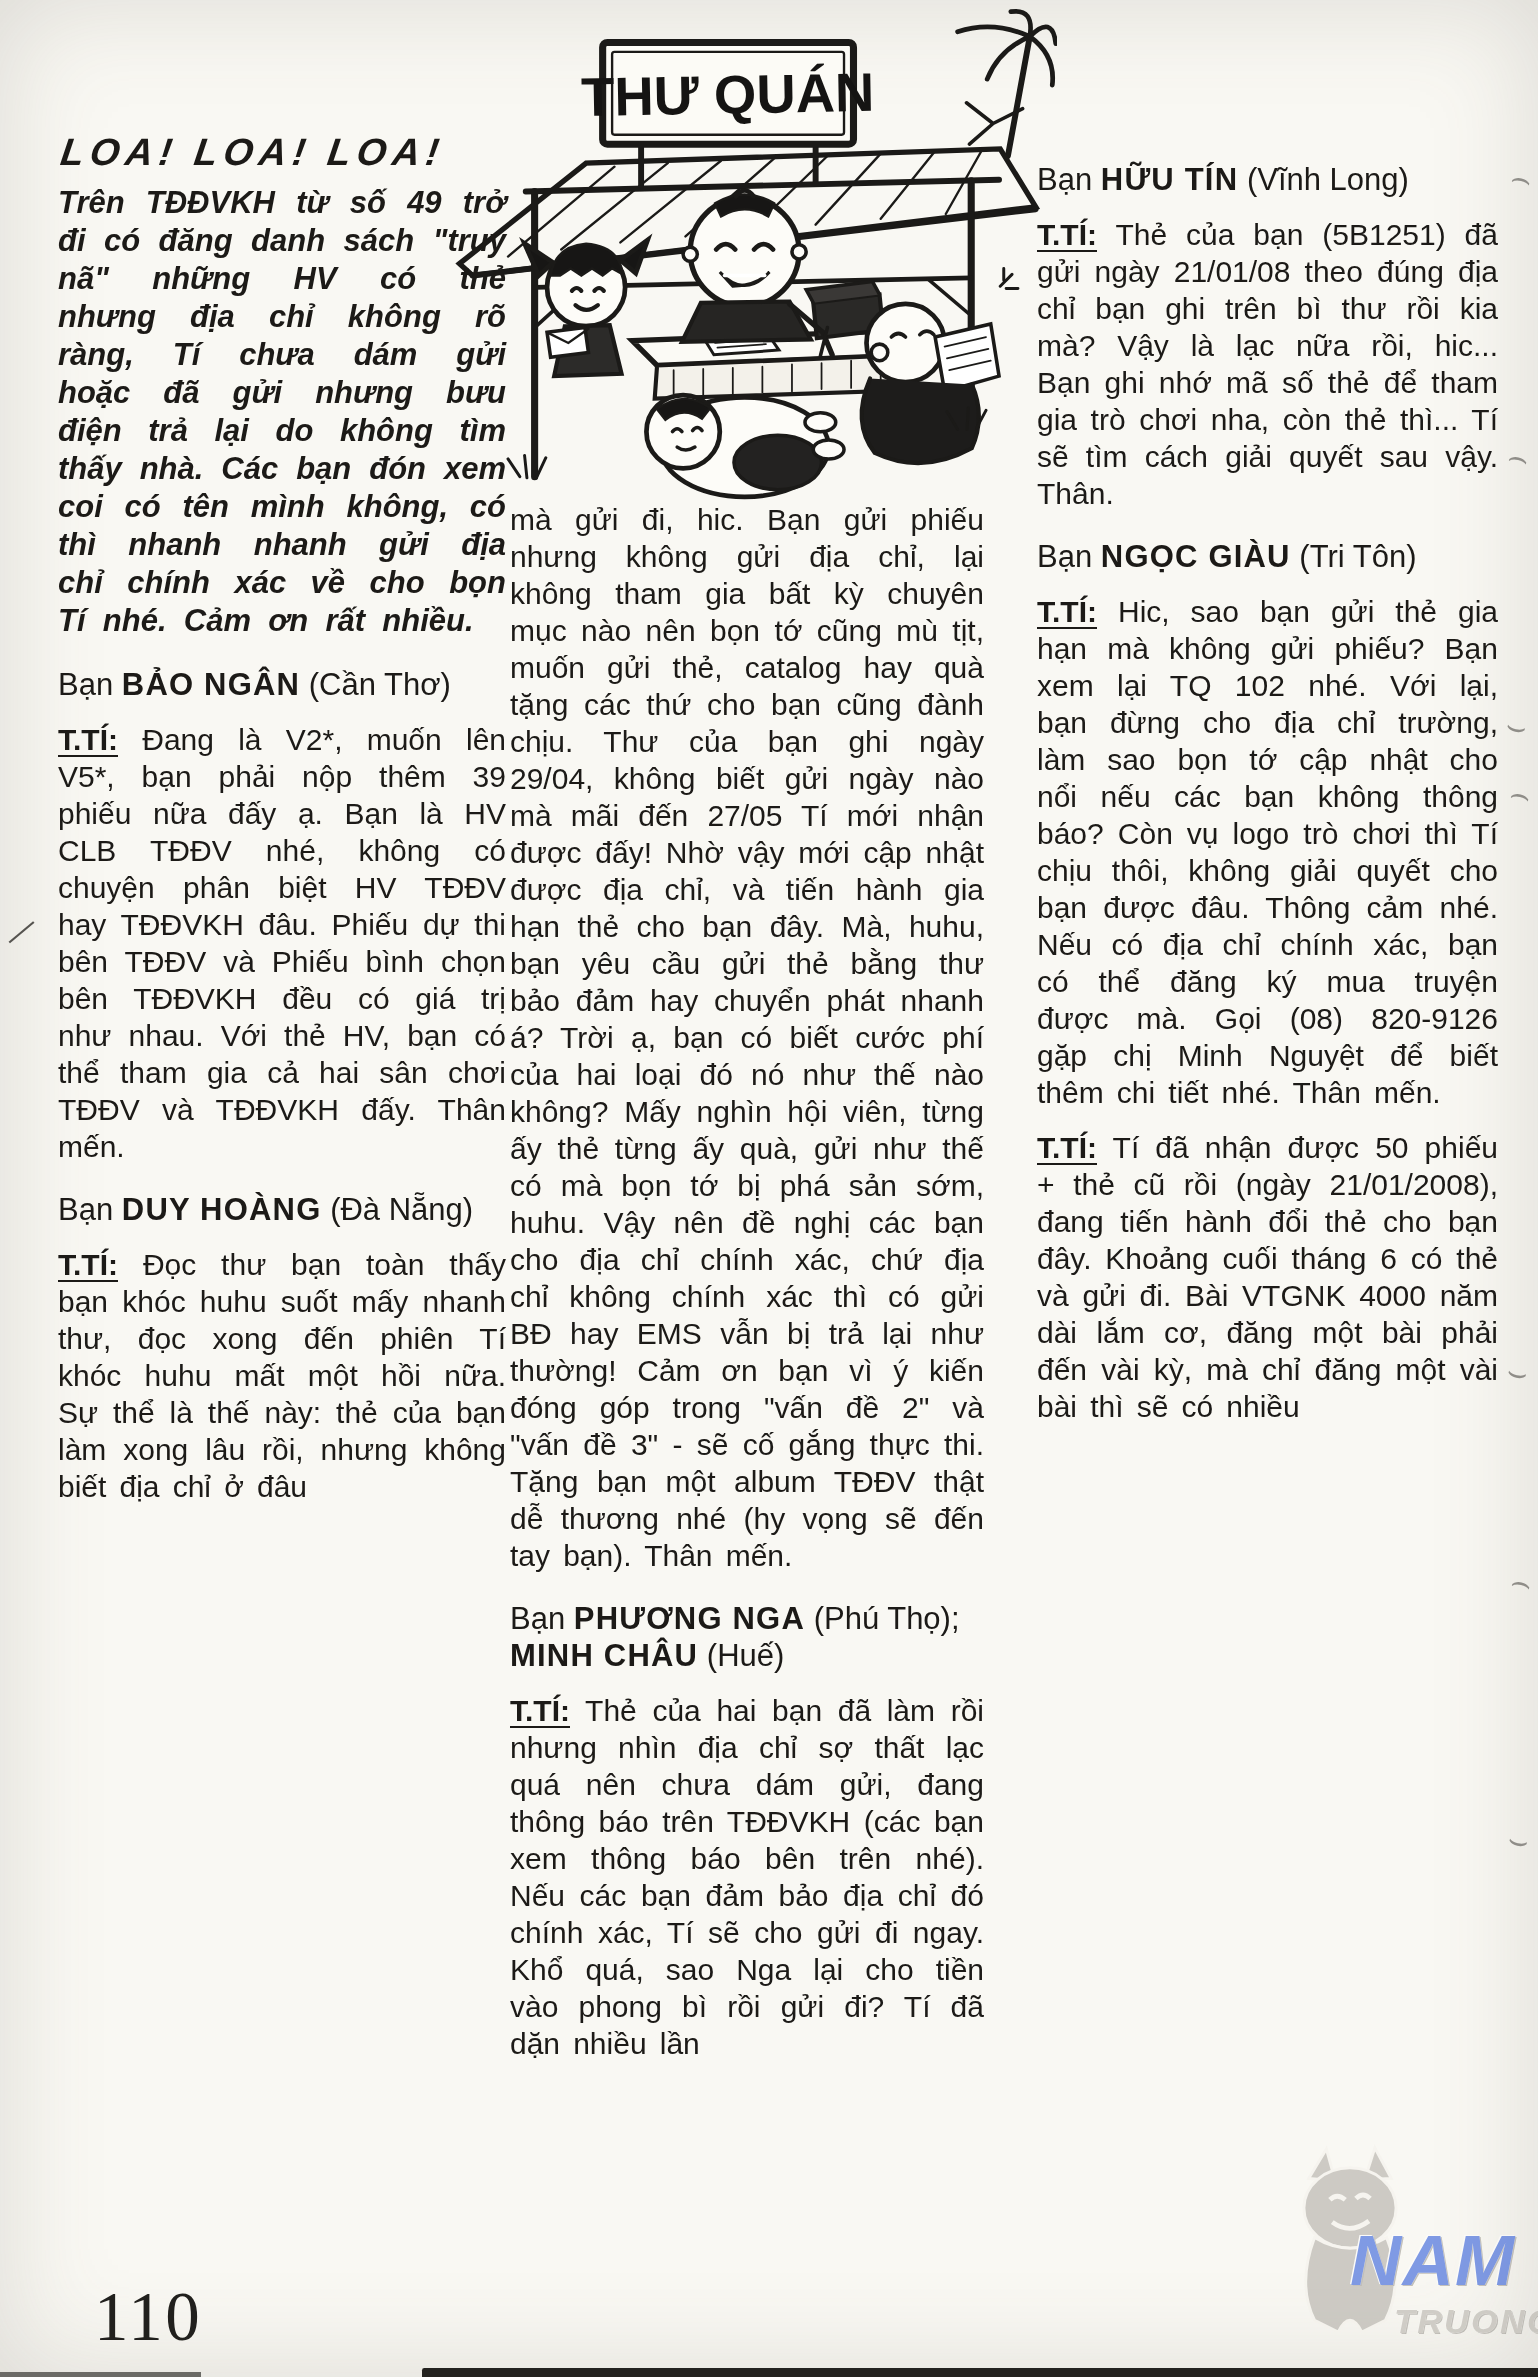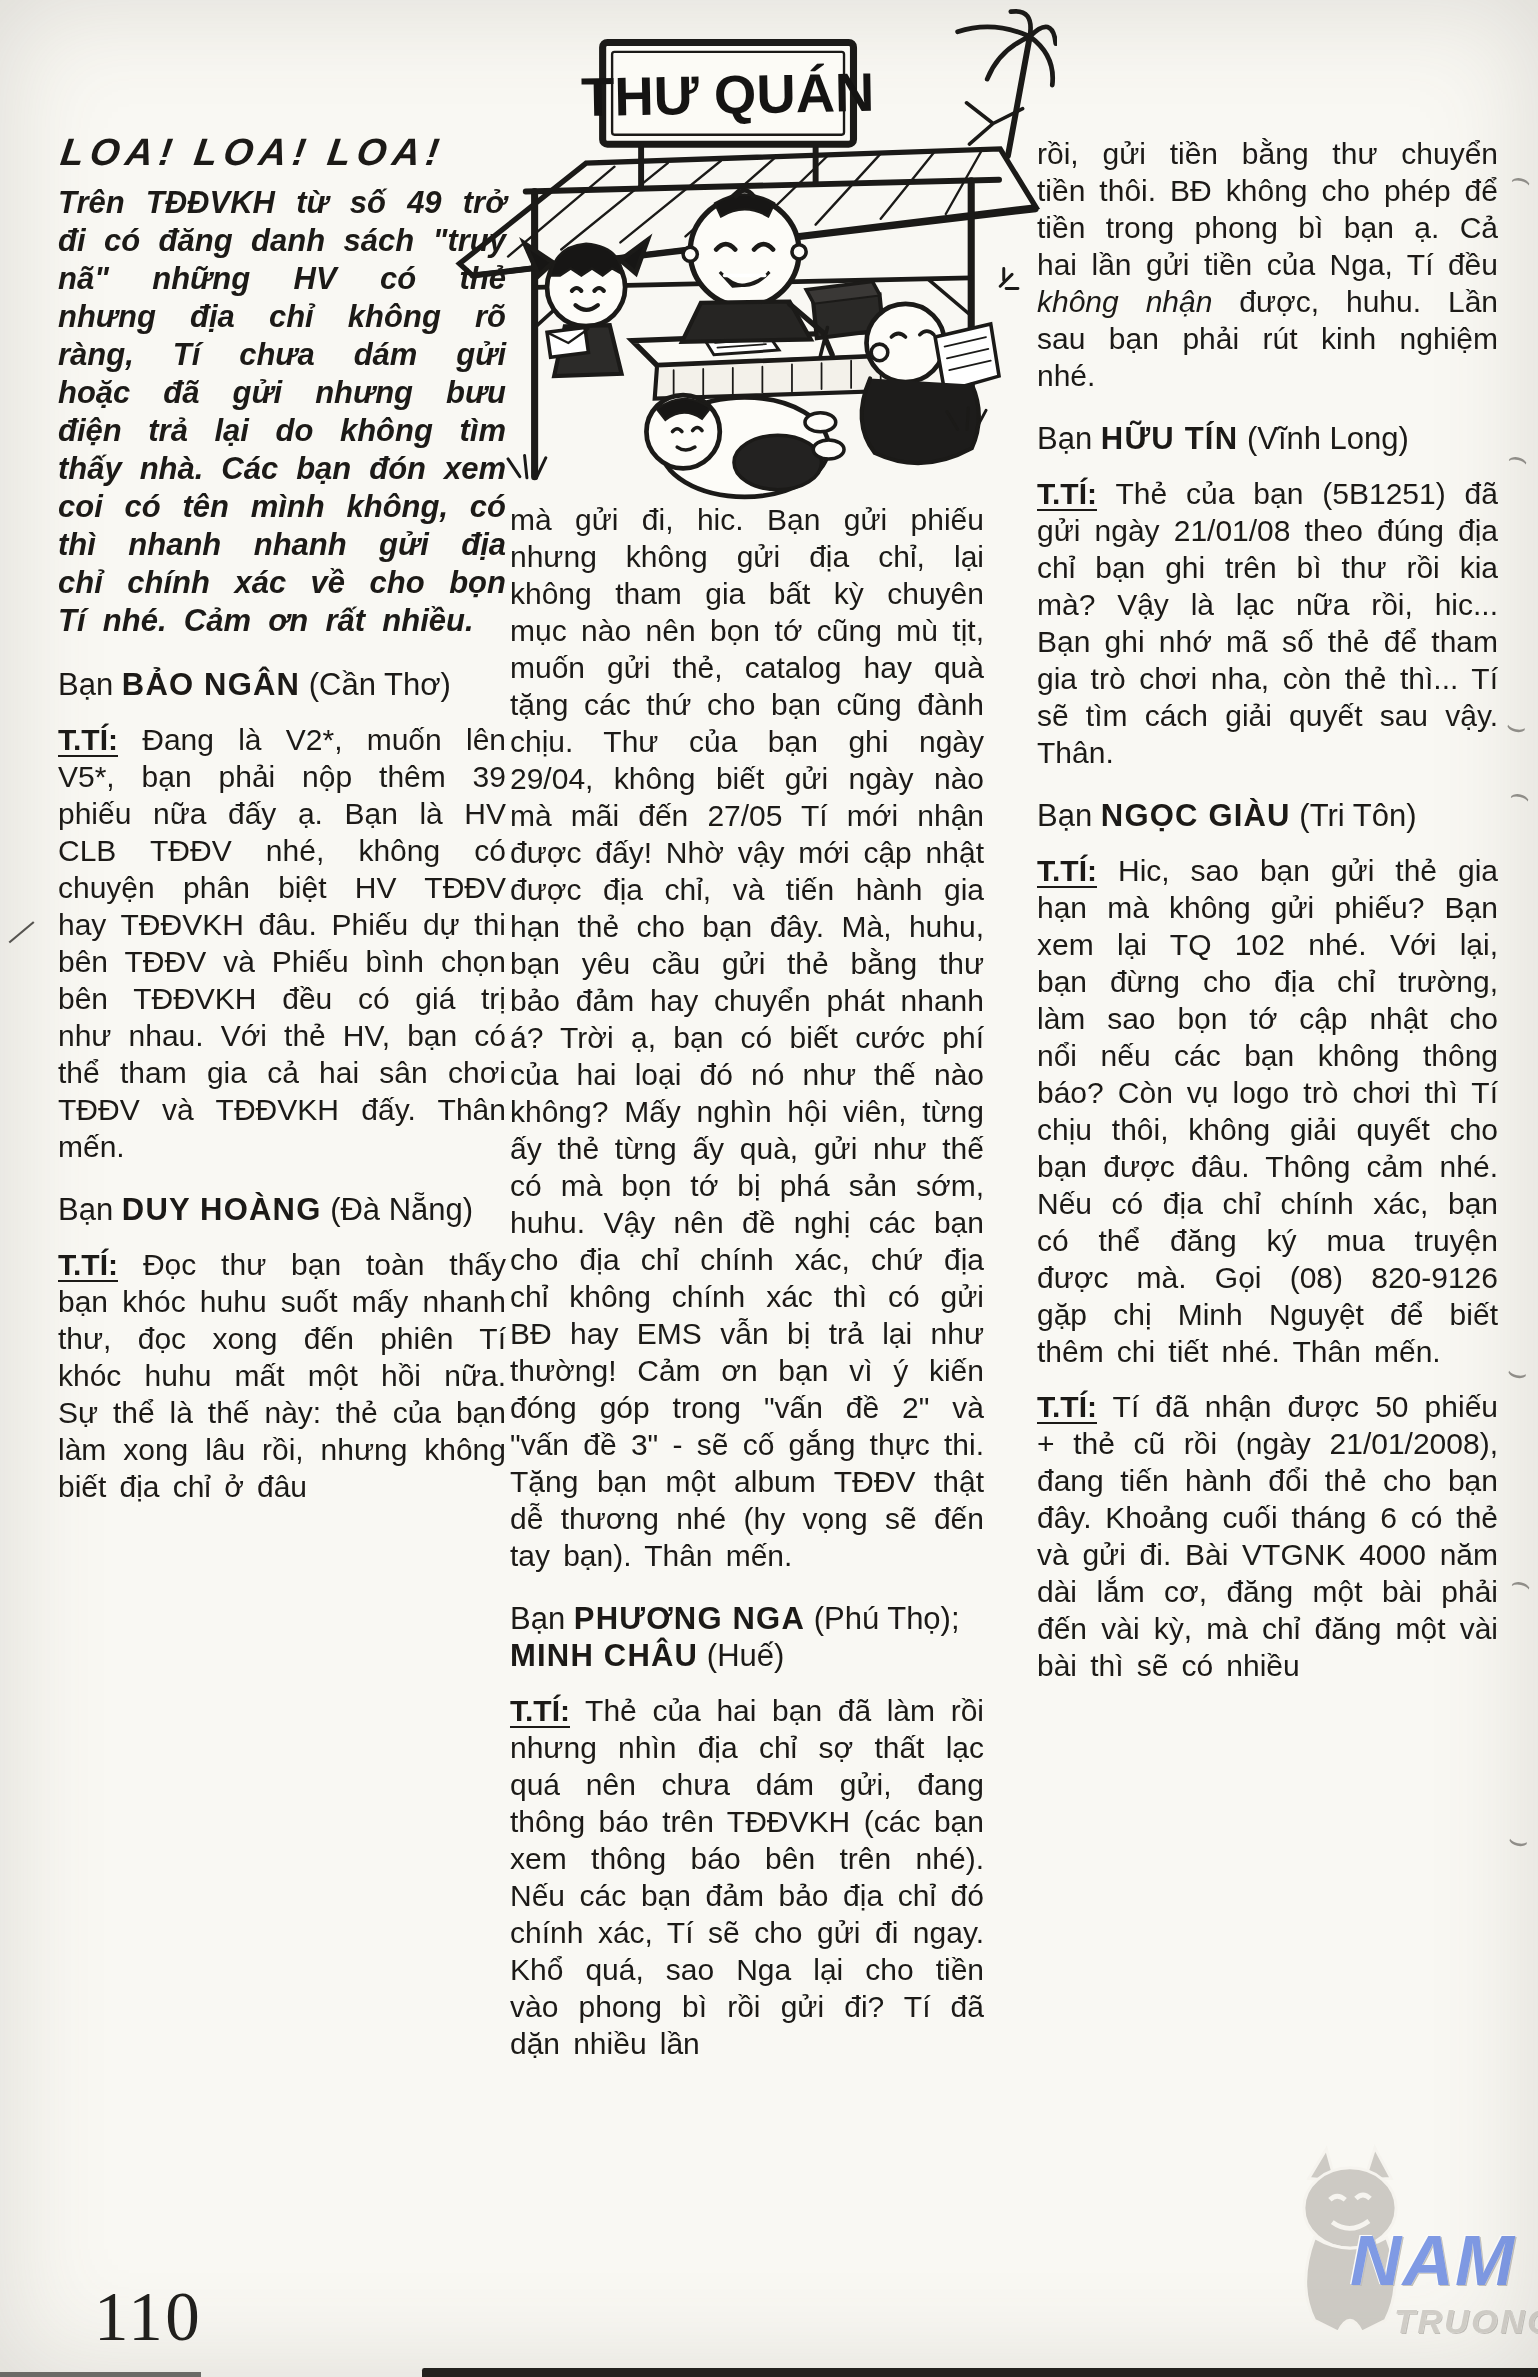--- a/index.html
+++ b/index.html
@@ -167,21 +167,20 @@
       <span class="nm">PHƯƠNG NGA</span>
       <span class="org">(Phú Thọ);</span>
       <br>
       <span class="nm">MINH CHÂU</span>
       <span class="org">(Huế)</span>
     </p>
     <p class="body-par"><span class="lead">T.TÍ:</span> <span>Thẻ của hai bạn đã làm rồi nhưng nhìn địa chỉ sợ thất lạc quá nên chưa dám gửi, đang thông báo trên TĐĐVKH (các bạn xem thông báo bên trên nhé). Nếu các bạn đảm bảo địa chỉ đó chính xác, Tí sẽ cho gửi đi ngay. Khổ quá, sao Nga lại cho tiền vào phong bì rồi gửi đi? Tí đã dặn nhiều lần</span></p>
   </div>
 
   <div class="col col-right">
-    <p class="body-par"><span>rồi, gửi tiền bằng thư chuyển tiền thôi. BĐ không cho phép để tiền trong phong bì bạn ạ. Cả hai lần gửi tiền của Nga, Tí đều </span><span class="it">không nhận</span><span> được, huhu. Lần sau bạn phải rút kinh nghiệm nhé.</span></p>
 
     <p class="lh">
       <span class="pfx">Bạn</span>
       <span class="nm">HỮU TÍN</span>
       <span class="org">(Vĩnh Long)</span>
     </p>
     <p class="body-par"><span class="lead">T.TÍ:</span> <span>Thẻ của bạn (5B1251) đã gửi ngày 21/01/08 theo đúng địa chỉ bạn ghi trên bì thư rồi kia mà? Vậy là lạc nữa rồi, hic... Bạn ghi nhớ mã số thẻ để tham gia trò chơi nha, còn thẻ thì... Tí sẽ tìm cách giải quyết sau vậy. Thân.</span></p>
 
     <p class="lh">
       <span class="pfx">Bạn</span>

